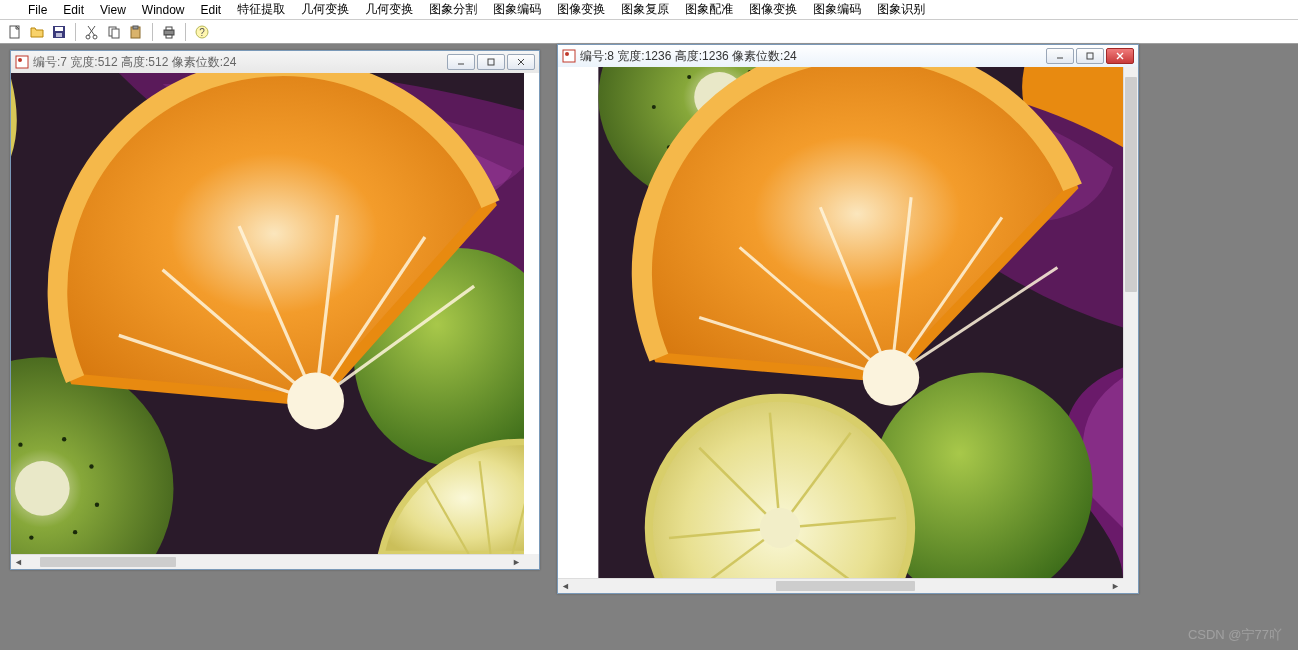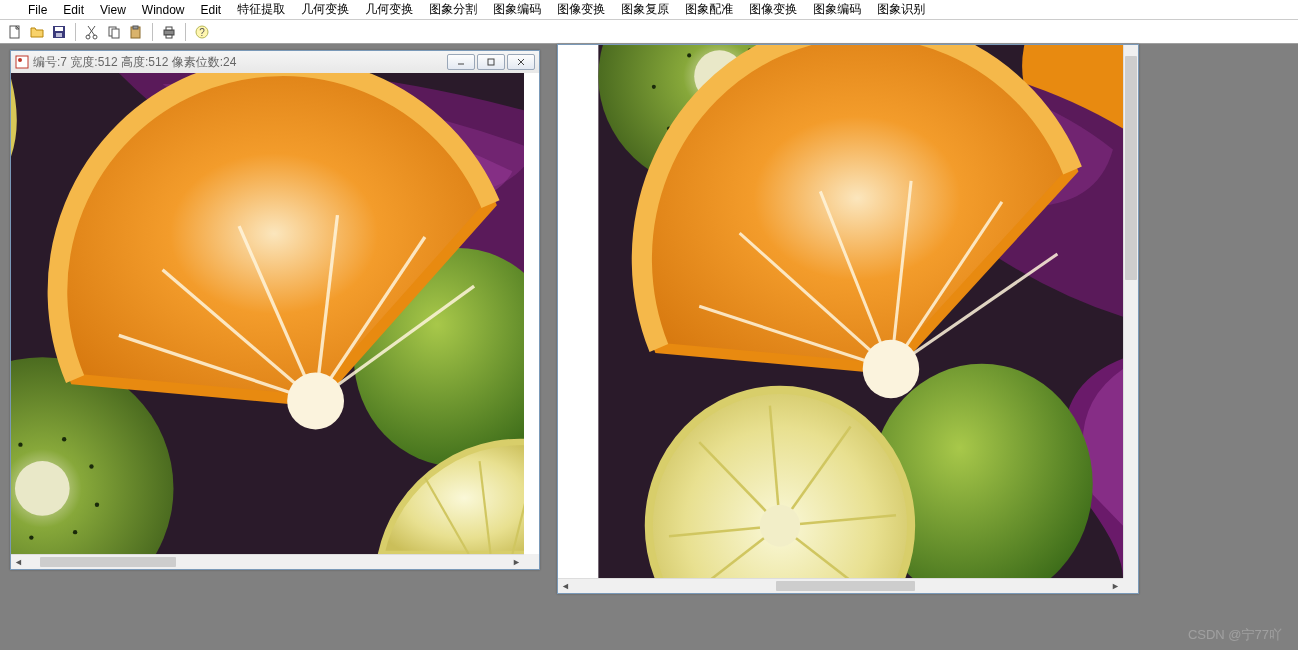--- a/index.html
+++ b/index.html
@@ -358,20 +358,46 @@
         <div class="track">
           <div class="thumb" style="left:3%; width:28%;"></div>
         </div>
         <div class="arrow">►</div>
       </div>
       <div class="corner"></div>
     </div>
   </div>
 
   <div class="mdi-window" style="left:557px; top:0px; width:582px; height:550px;">
+    <div class="mdi-title active">
+      <span class="app-icon">
+        <svg width="14" height="14">
+            <rect x="1" y="1" width="12" height="12" fill="#fff" stroke="#c0392b"></rect>
+            <circle cx="5" cy="5" r="2" fill="#c0392b"></circle>
+          </svg>
+      </span>
+      <span class="title-text">编号:8 宽度:1236 高度:1236 像素位数:24</span>
+      <div class="mdi-controls">
+        <div class="ctl">
+            <svg width="10" height="10">
+              <line x1="2" y1="7" x2="8" y2="7" stroke="#444"></line>
+            </svg>
+          </div>
+        <div class="ctl">
+            <svg width="10" height="10">
+              <rect x="2" y="2" width="6" height="6" fill="none" stroke="#444"></rect>
+            </svg>
+          </div>
+        <div class="ctl close-active">
+            <svg width="10" height="10">
+              <path d="M2 2L8 8M8 2L2 8" stroke="#fff" stroke-width="1.4"></path>
+            </svg>
+          </div>
+      </div>
+    </div>
     <div class="mdi-body">
       <div class="image-canvas with-hscroll" style="background:#fff;">
         <svg class="fruit-svg" viewBox="0 0 560 510" preserveAspectRatio="none">
           <defs>
             <radialGradient id="orangeFlesh2" cx="50%" cy="50%" r="60%">
                 <stop offset="0%" stop-color="#fbe6bd"></stop>
                 <stop offset="40%" stop-color="#f39c2b"></stop>
                 <stop offset="100%" stop-color="#d87a10"></stop>
               </radialGradient>
             <radialGradient id="kiwi2" cx="50%" cy="50%" r="60%">

